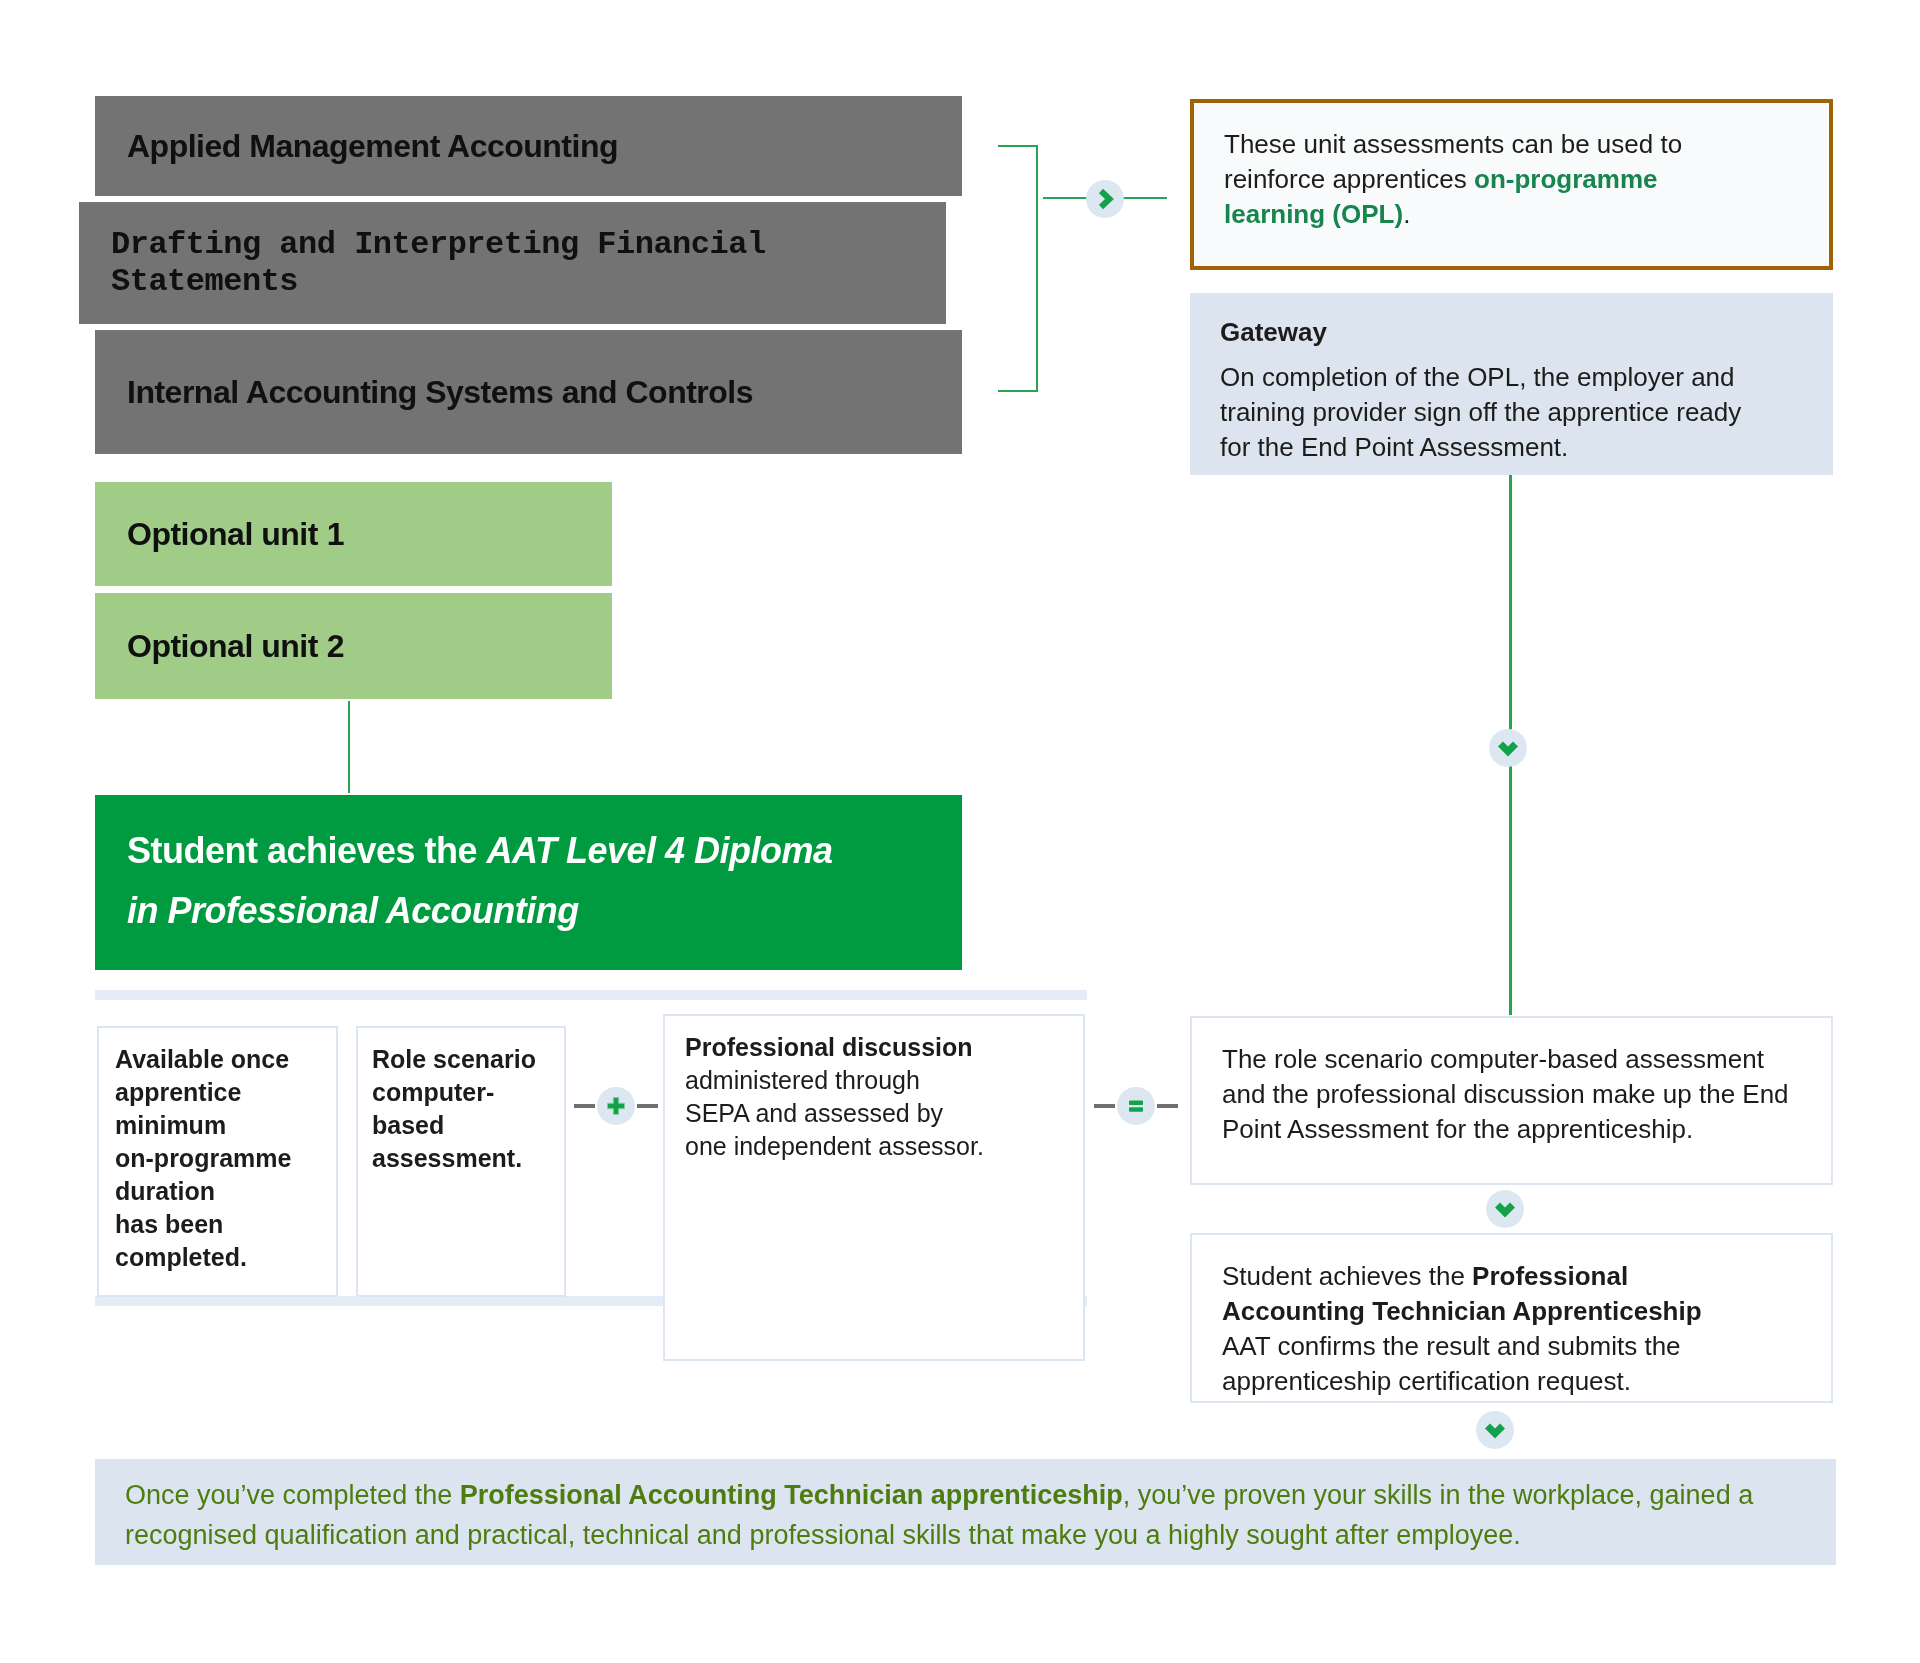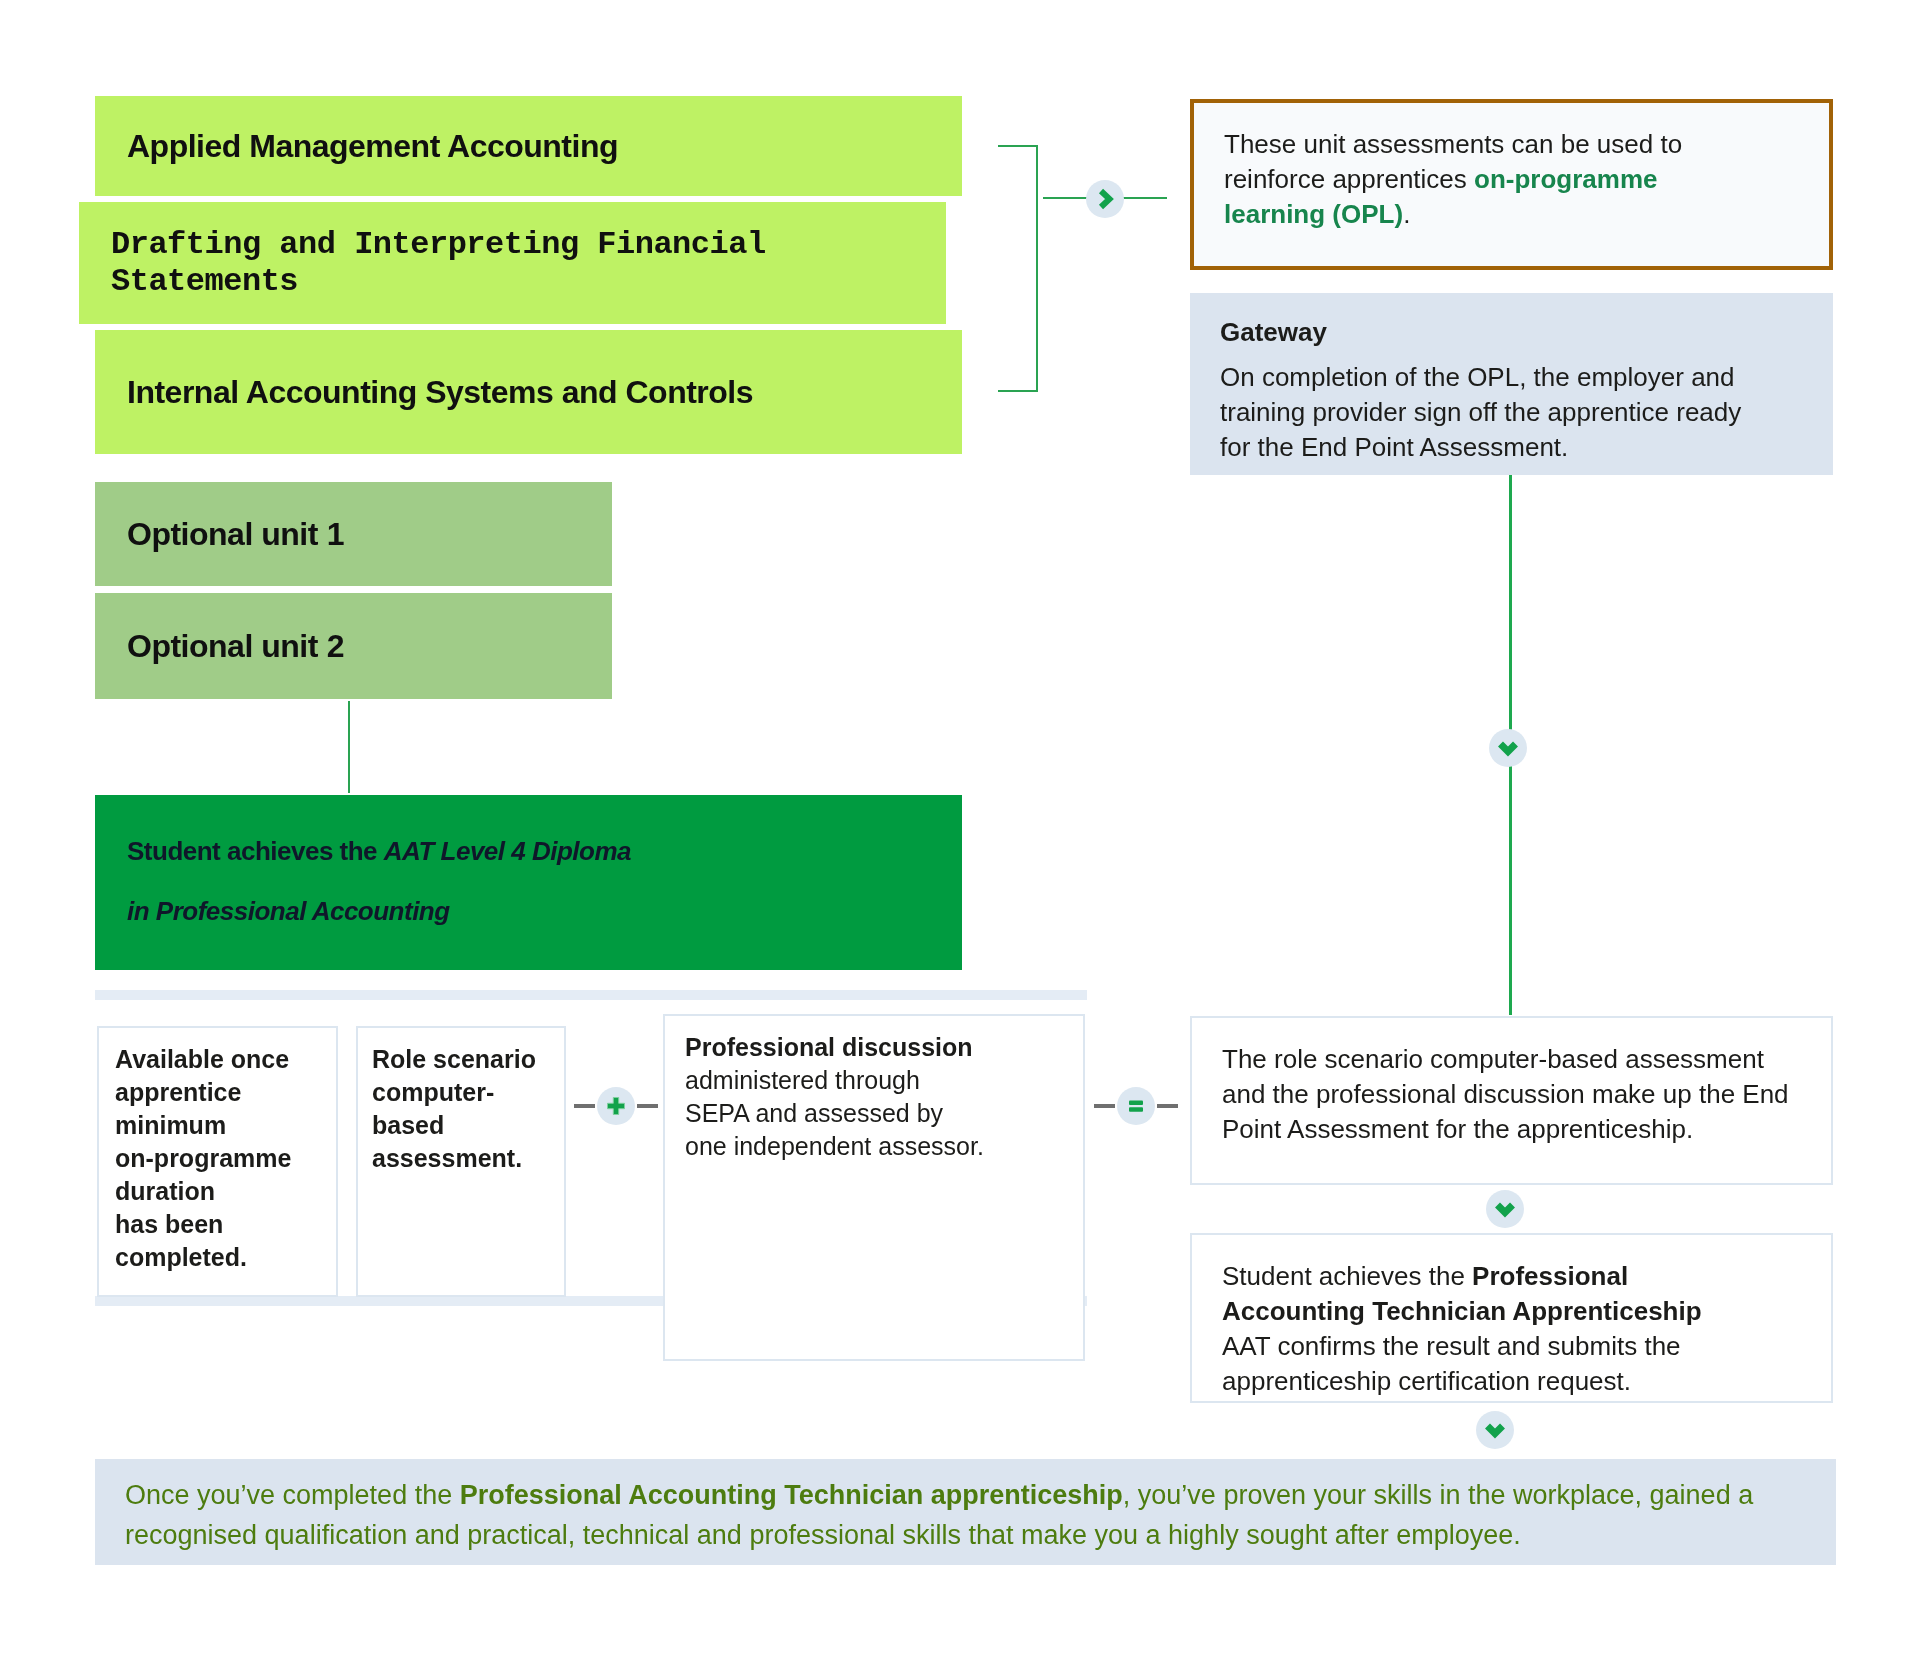--- a/index.html
+++ b/index.html
@@ -3,31 +3,31 @@
 <meta charset="utf-8">
 <style>
   html,body{margin:0;padding:0;background:#ffffff;}
   .canvas{
     position:relative;width:1920px;height:1663px;background:#ffffff;overflow:hidden;
     font-family:"Liberation Sans","DejaVu Sans",sans-serif;color:#1c1c1a;
   }
   .abs{position:absolute;box-sizing:border-box;}
   
   .unit-box{
-    background:#bef264;display:flex;align-items:center;padding-left:32px;
+    background:#737373;display:flex;align-items:center;padding-left:32px;
     font-size:32px;font-weight:700;letter-spacing:-0.5px;color:#101010;
   }
   .opt-box{
     background:#a0cc88;display:flex;align-items:center;padding-left:32px;
     font-size:32px;font-weight:700;letter-spacing:-0.5px;color:#101010;
   }
   .opt-num{font-weight:900;margin-left:9px;}
   .diploma-box{
     background:#009b40;padding:26px 30px 0 32px;
-    font-size:26px;line-height:60px;letter-spacing:-0.5px;color:#0f172a;
+    font-size:36px;line-height:60px;letter-spacing:-0.5px;color:#ffffff;
   }
   .diploma-prefix{font-weight:600;}
   .diploma-title{font-weight:800;font-style:italic;}
   
   .card{box-sizing:border-box;font-size:26px;line-height:35px;color:#1c1c1a;}
   .card-ghost{background:#f8fafc;border:4px solid #a16207;padding:24px 30px;}
   .card-blue{background:#dbe4ef;padding:22px 30px;}
   .card-white{background:#ffffff;border:2px solid #dce6f0;padding:24px 30px;}
   .pre{white-space:pre-line;}
   .bold{font-weight:700;}

